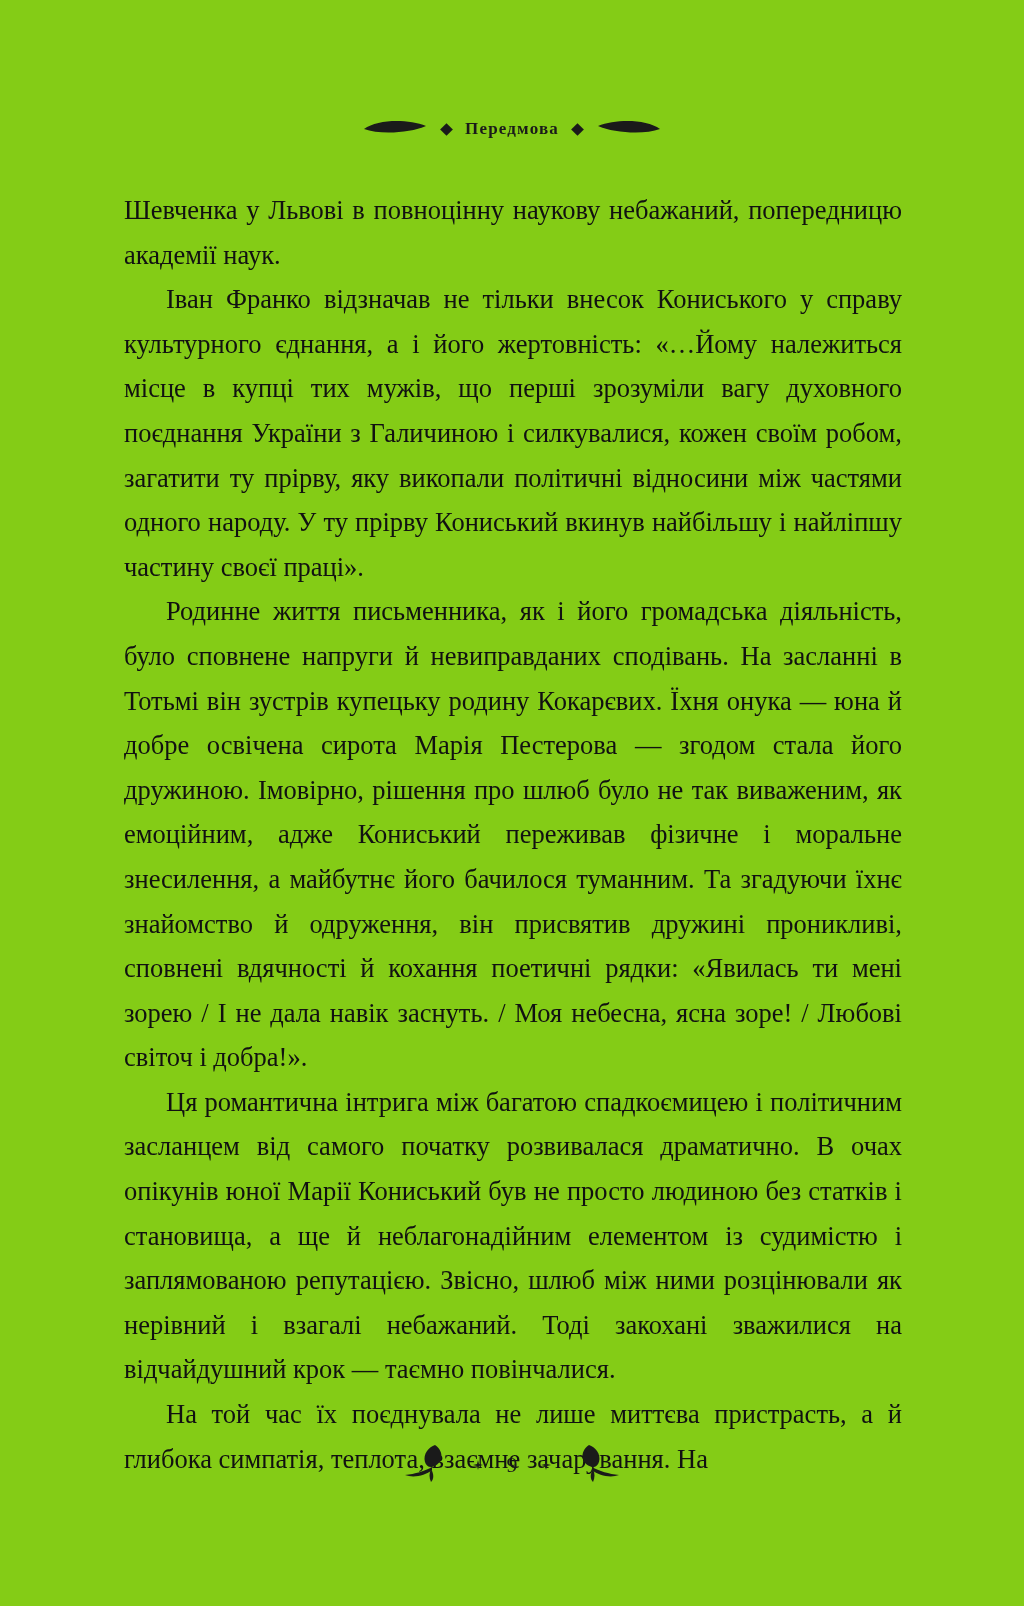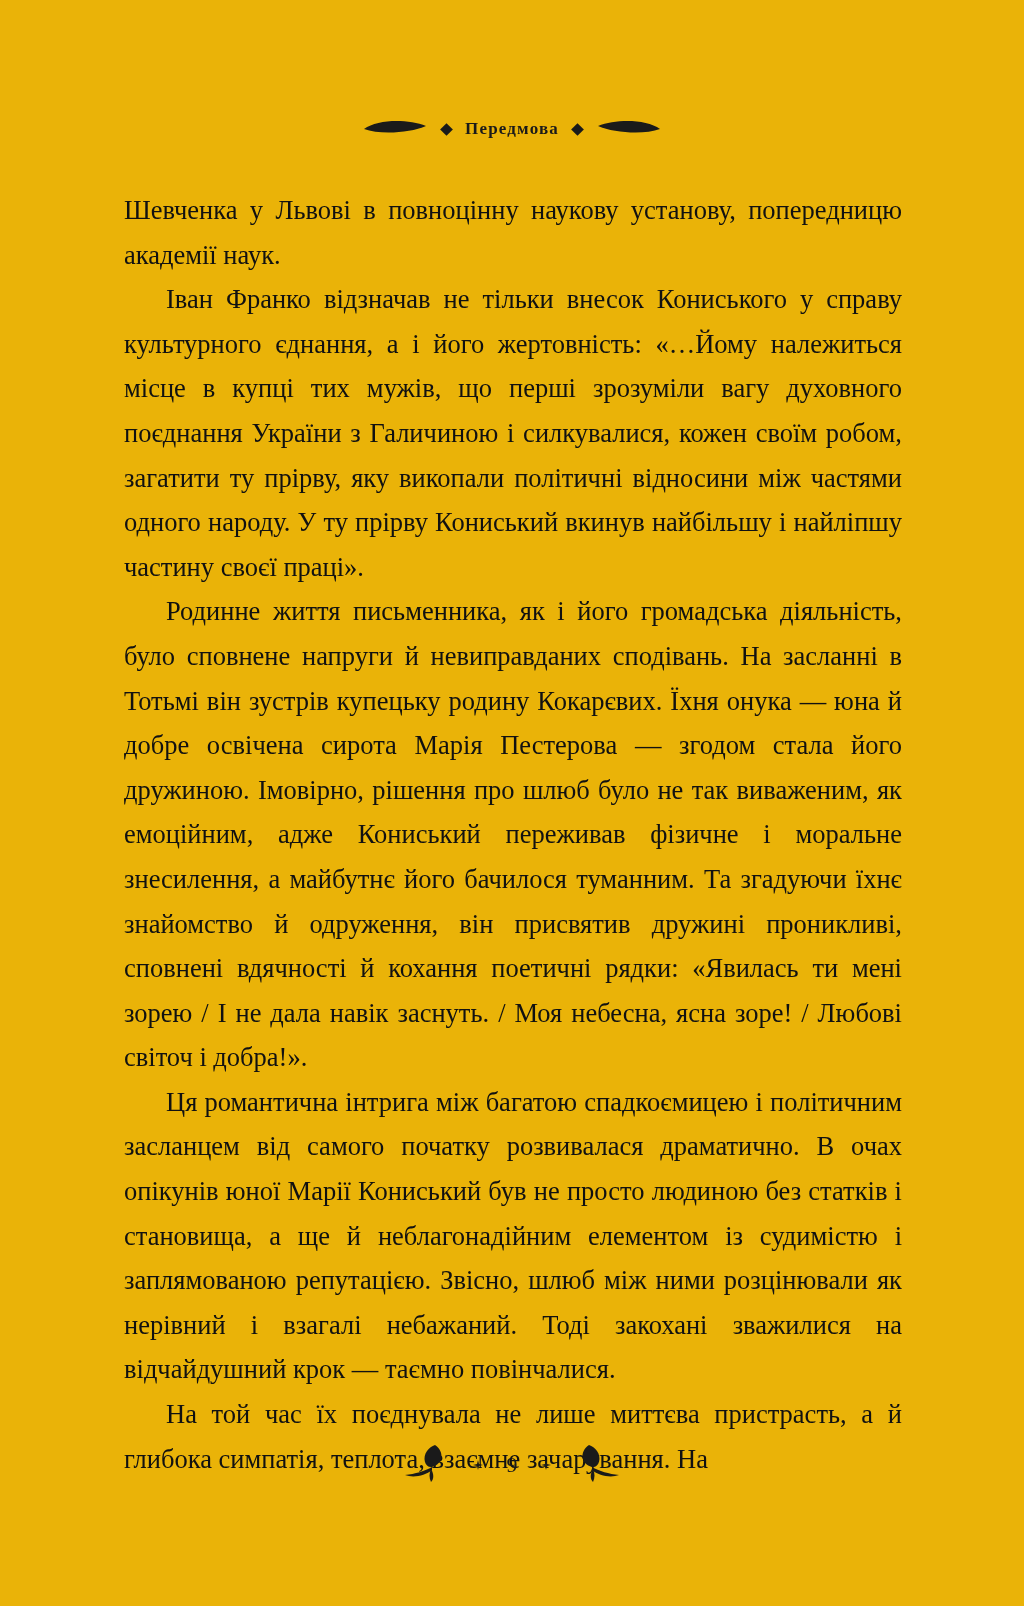--- a/index.html
+++ b/index.html
@@ -15,21 +15,21 @@
     position: relative;
     overflow: hidden;
   }
 
   .page {
     position: absolute;
     left: 0;
     top: 0;
     width: 1024px;
     height: 1606px;
-    background: #eab308;
+    background: #84cc16;
   }
 
   
   .running-head {
     position: absolute;
     top: 112px;
     left: 0;
     width: 1024px;
     display: flex;
     align-items: center;
@@ -117,21 +117,21 @@
     <span class="rh-title">Передмова</span>
     <span class="diamond"></span>
     <span class="leaf-orn">
       <svg width="66" height="18" viewBox="0 0 66 18">
         <path d="M64 11 C 50 1, 20 1, 2 8 C 18 15, 48 17, 64 11 Z" fill="#1a1a1a"></path>
       </svg>
     </span>
   </div>
 
   <div class="text-col">
-    <p class="para">Шевченка у Львові в повноцінну наукову установу, попередницю академії наук.</p>
+    <p class="para">Шевченка у Львові в повноцінну наукову небажаний, попередницю академії наук.</p>
     <p class="para indent">Іван Франко відзначав не тільки внесок Кониського у справу культурного єднання, а і його жертовність: «…Йому належиться місце в купці тих мужів, що перші зрозуміли вагу духовного поєднання України з Галичиною і силкувалися, кожен своїм робом, загатити ту прірву, яку викопали політичні відносини між частями одного народу. У ту прірву Кониський вкинув найбільшу і найліпшу частину своєї праці».</p>
     <p class="para indent">Родинне життя письменника, як і його громадська діяльність, було сповнене напруги й невиправданих сподівань. На засланні в Тотьмі він зустрів купецьку родину Кокарєвих. Їхня онука — юна й добре освічена сирота Марія Пестерова — згодом стала його дружиною. Імовірно, рішення про шлюб було не так виваженим, як емоційним, адже Кониський переживав фізичне і моральне знесилення, а майбутнє його бачилося туманним. Та згадуючи їхнє знайомство й одруження, він присвятив дружині проникливі, сповнені вдячності й кохання поетичні рядки: «Явилась ти мені зорею / І не дала навік заснуть. / Моя небесна, ясна зоре! / Любові світоч і добра!».</p>
     <p class="para indent">Ця романтична інтрига між багатою спадкоємицею і політичним засланцем від самого початку розвивалася драматично. В очах опікунів юної Марії Кониський був не просто людиною без статків і становища, а ще й неблагонадійним елементом із судимістю і заплямованою репутацією. Звісно, шлюб між ними розцінювали як нерівний і взагалі небажаний. Тоді закохані зважилися на відчайдушний крок — таємно повінчалися.</p>
     <p class="para indent">На той час їх поєднувала не лише миттєва пристрасть, а й глибока симпатія, теплота, взаємне зачарування. На</p>
   </div>
 
   <div class="footer">
     <span class="leaf-orn">
       <svg width="56" height="42" viewBox="0 0 56 42">
         <path d="M34 3 C 44 10, 42 22, 31 25 C 24 26, 21 16, 26 9 C 28 6, 31 4, 34 3 Z" fill="#1a1a1a"></path>

